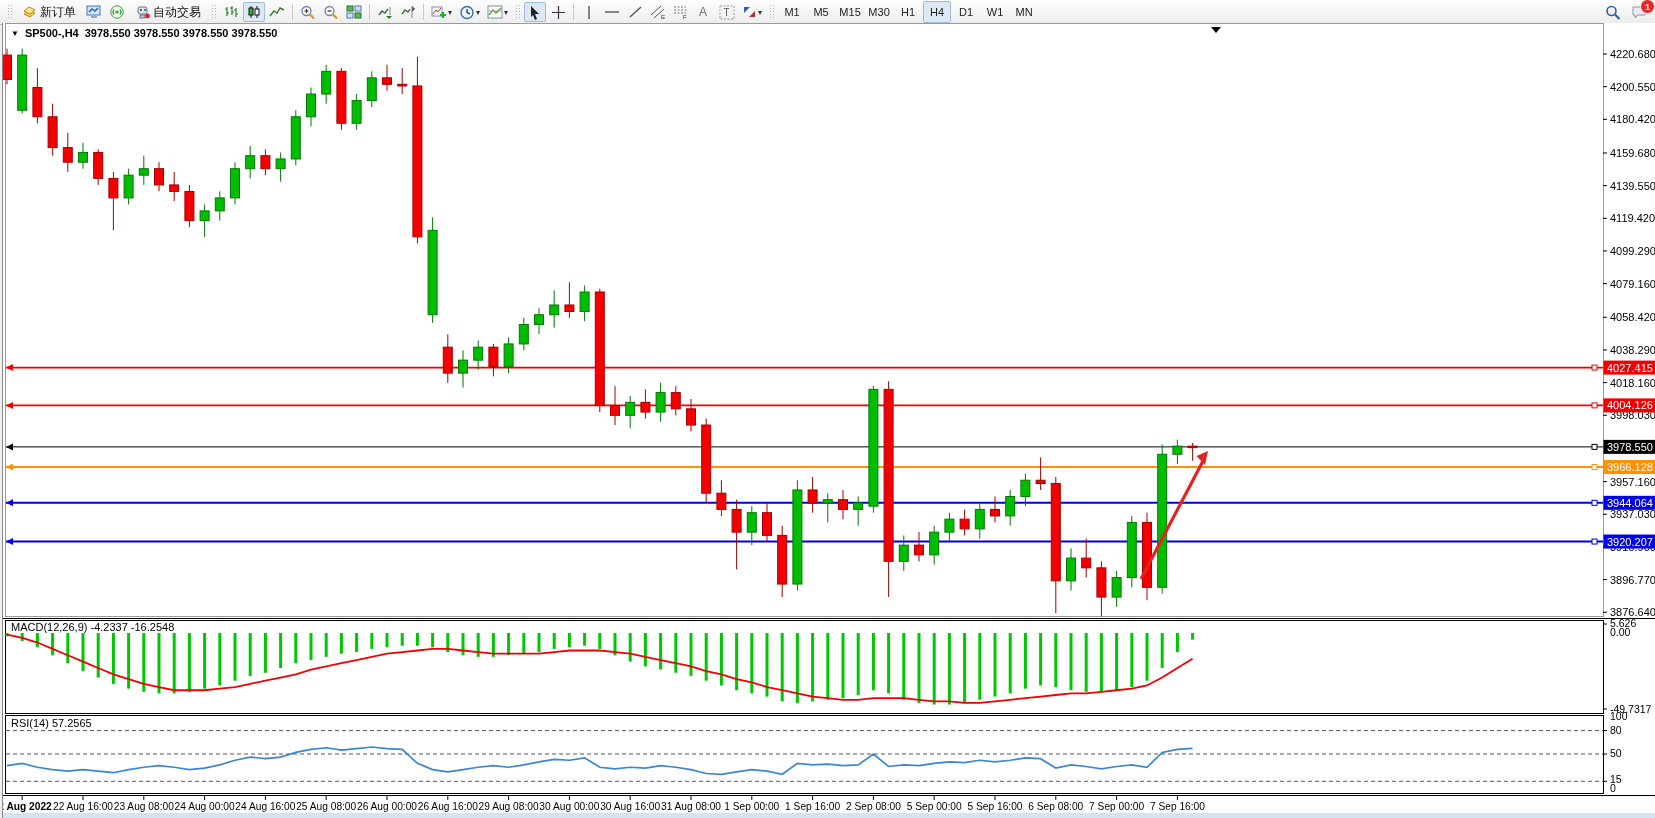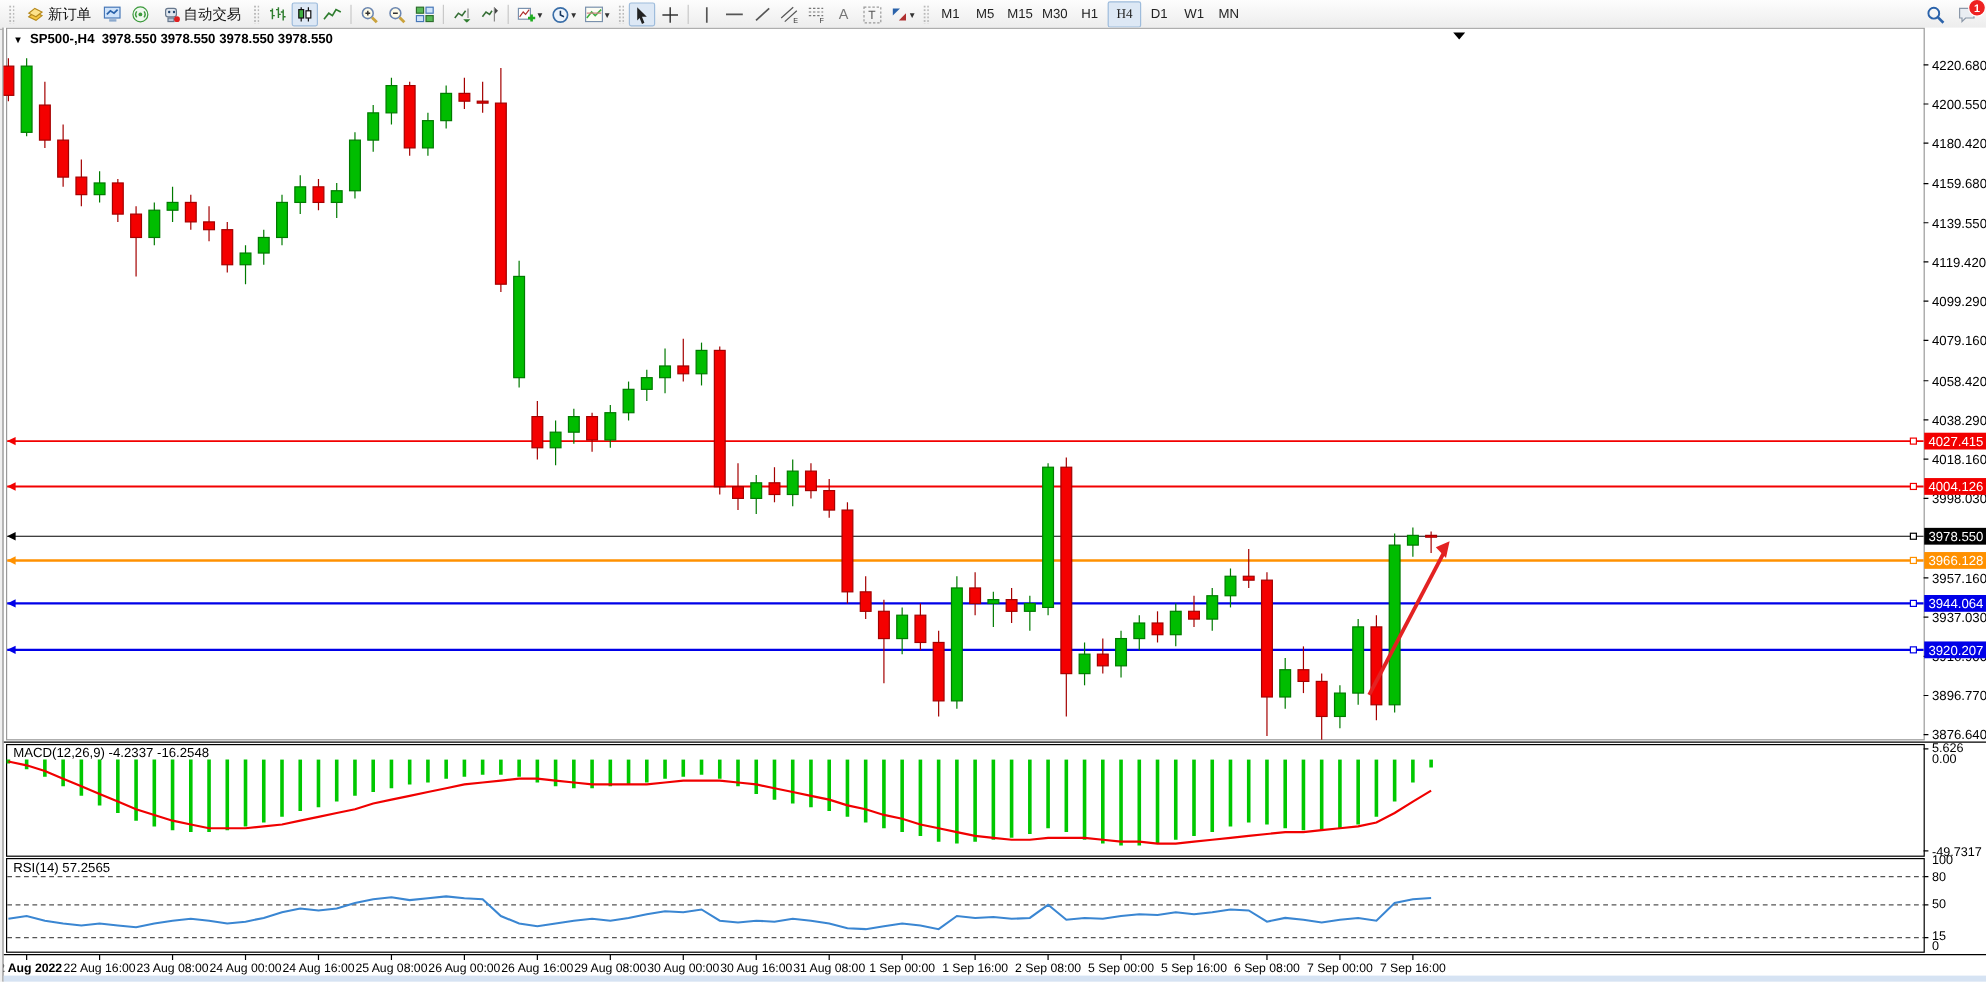--- a/index.html
+++ b/index.html
@@ -11,21 +11,21 @@
   .handle{width:5px;height:16px;margin:0 3px;
     background-image:radial-gradient(#b9b9b9 35%,transparent 36%);background-size:3px 3px;}
   .vsep{width:1px;height:16px;background:#c9c9c9;margin:0 3px;}
   .tb{height:20px;min-width:22px;display:flex;align-items:center;justify-content:center;
     border:1px solid transparent;border-radius:2px;padding:0 2px;box-sizing:border-box;}
   .tb.pressed{background:#dde8f5;border:1px solid #9ebcdc;}
   .tb-text{font-size:12px;color:#111;display:flex;align-items:center;gap:3px;padding:0 5px;}
   .caret{font-size:8px;color:#333;margin-left:1px;}
   .tf{font-size:11px;color:#222;min-width:26px;height:20px;display:flex;align-items:center;
     justify-content:center;border:1px solid transparent;border-radius:2px;}
-  .tf.pressed{background:#dde8f5;border:1px solid #9ebcdc;font-family:Liberation Serif, serif;}
+  .tf.pressed{background:#dde8f5;border:1px solid #9ebcdc;}
   #right-tools{margin-left:auto;display:flex;align-items:center;gap:4px;}
   .badge{position:absolute;top:-4px;right:-5px;background:#e22;color:#fff;font-size:9px;
     width:13px;height:13px;border-radius:50%;display:flex;align-items:center;justify-content:center;
     border:1px solid #fff;font-weight:bold;}
   
   #chart-window{position:absolute;left:2px;top:23px;width:1653px;height:795px;background:#fff;
     border-left:1px solid #888;}
   #chart-svg{position:absolute;left:0;top:0;}
   #ohlc-header{position:absolute;left:6px;top:4px;font-size:11px;font-weight:bold;color:#000;
     display:flex;align-items:center;gap:6px;background:rgba(255,255,255,.85);padding:0 2px;z-index:5;}

